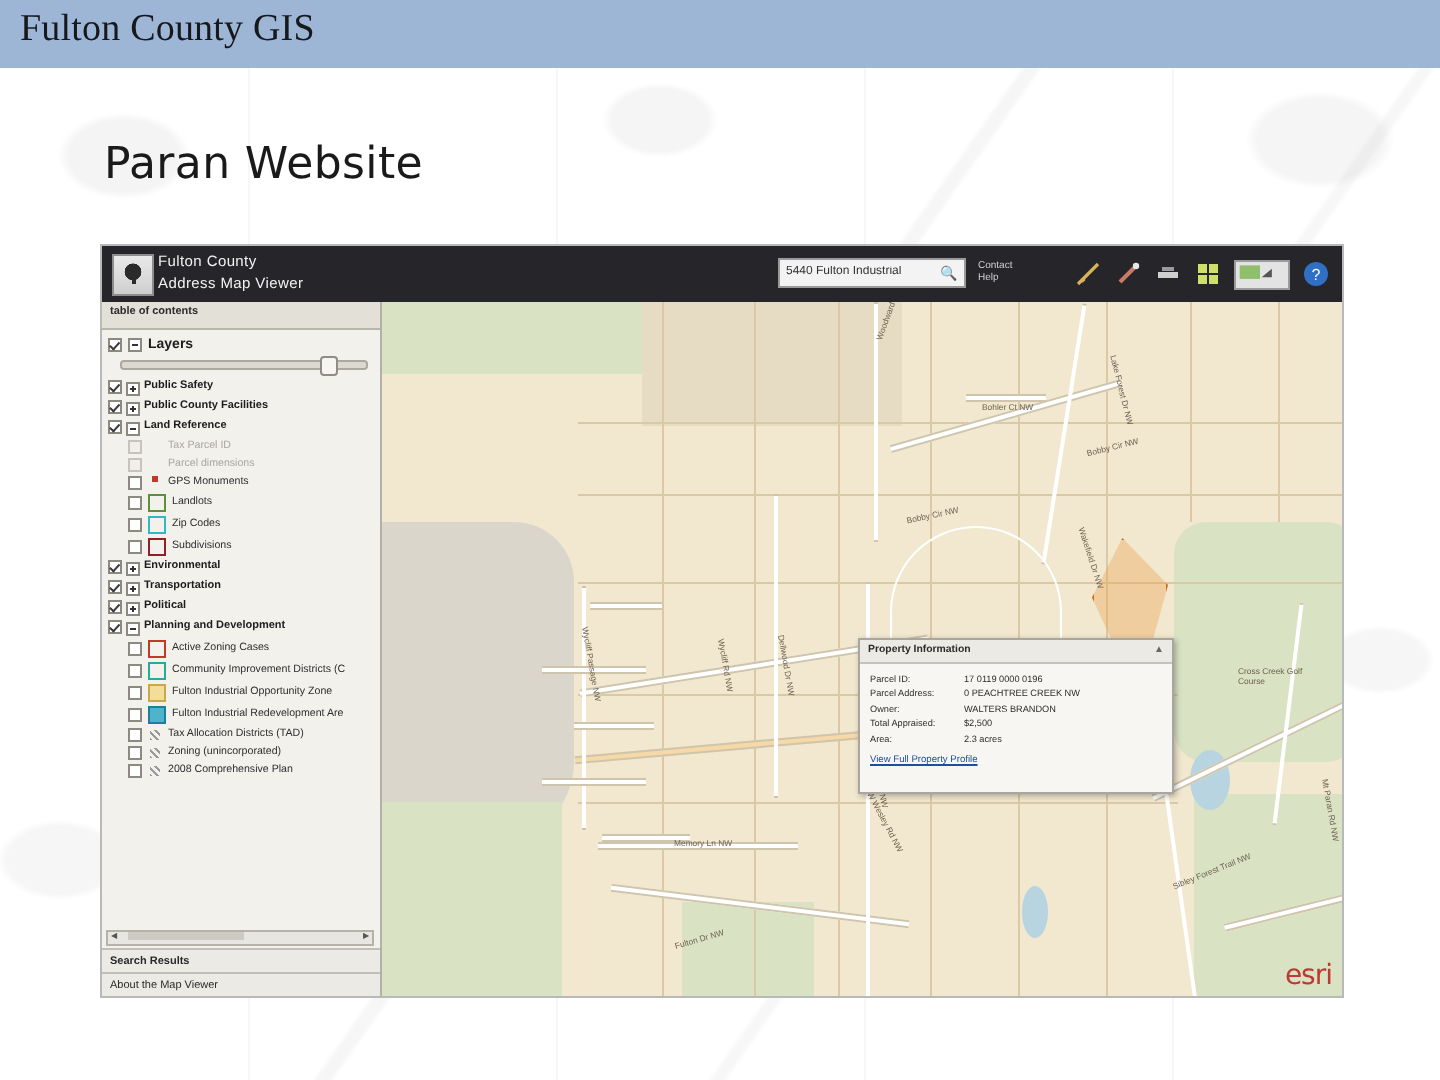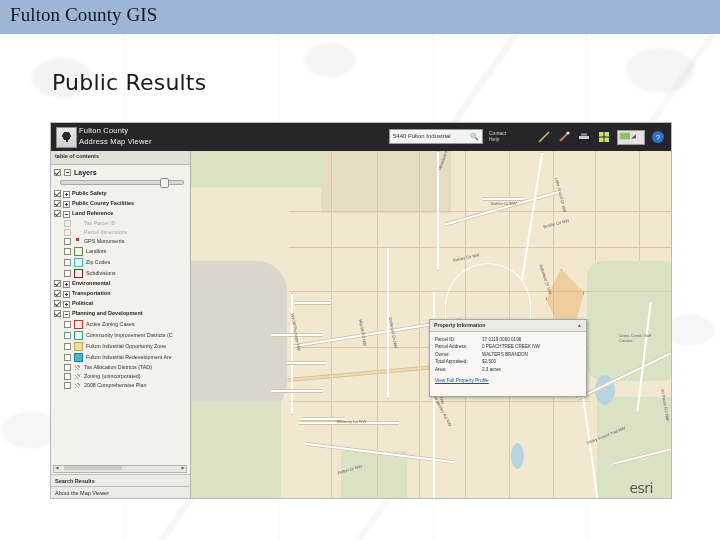--- a/index.html
+++ b/index.html
@@ -173,22 +173,22 @@
     position:absolute;font-size:4.2px;color:#6e6151;white-space:nowrap;
     font-family:"Liberation Sans", sans-serif;
   }
   .maplabel.v{transform-origin:0 0;}
   #sel-parcel{
     position:absolute;left:355px;top:118px;width:36px;height:60px;
     background:rgba(236,160,80,.38);border:1.4px solid #d2691e;
     clip-path:polygon(40% 0,100% 38%,72% 100%,30% 88%,0 48%);
   }
   #esri-logo{
-    position:absolute;right:18px;bottom:2px;
-    font-family:"DejaVu Sans", sans-serif;font-size:14px;color:#404040;
+    position:absolute;right:5px;bottom:2px;
+    font-family:"DejaVu Sans", sans-serif;font-size:14px;color:#b91c1c;
     opacity:.85;letter-spacing:-.5px;
   }
 
   
   #popup{
     position:absolute;left:238px;top:168px;width:156px;height:76px;
     background:#f7f6f3;border:1px solid #a9a6a0;
     box-shadow:1px 1px 3px rgba(0,0,0,.3);
   }
   #popup-head{
@@ -211,21 +211,21 @@
 <div id="bg-watermark">
   <div class="vline" style="left:124px;"></div>
   <div class="vline" style="left:278px;"></div>
   <div class="vline" style="left:432px;"></div>
   <div class="vline" style="left:586px;"></div>
 </div>
 
 <div id="title-bar">
   <div class="t">Fulton County GIS</div>
 </div>
-<div id="subtitle">Public Results</div>
+<div id="subtitle">Paran Website</div>
 
 <div id="app">
 
   <div id="app-header">
     <div id="app-logo">
         <div class="tree"></div>
       </div>
     <div id="app-title">
       <div class="l1">Fulton County</div>
       <div class="l2">Address Map Viewer</div>

